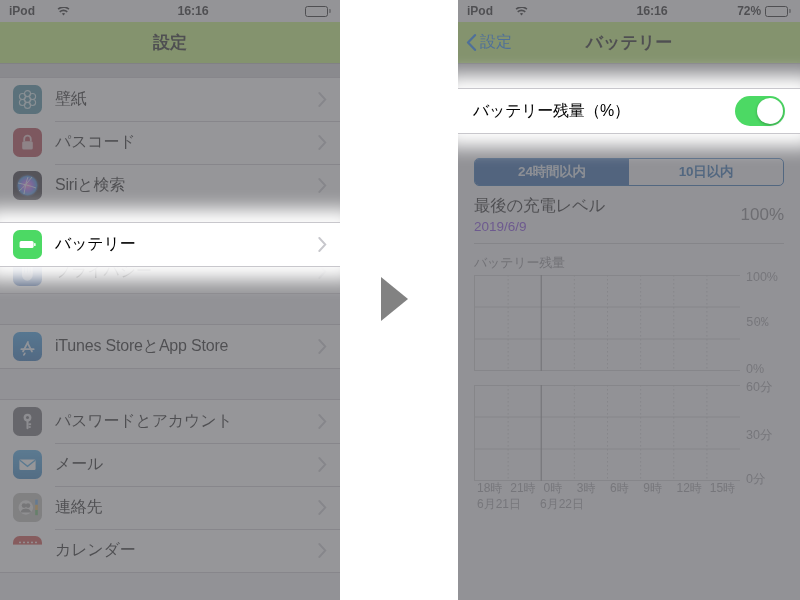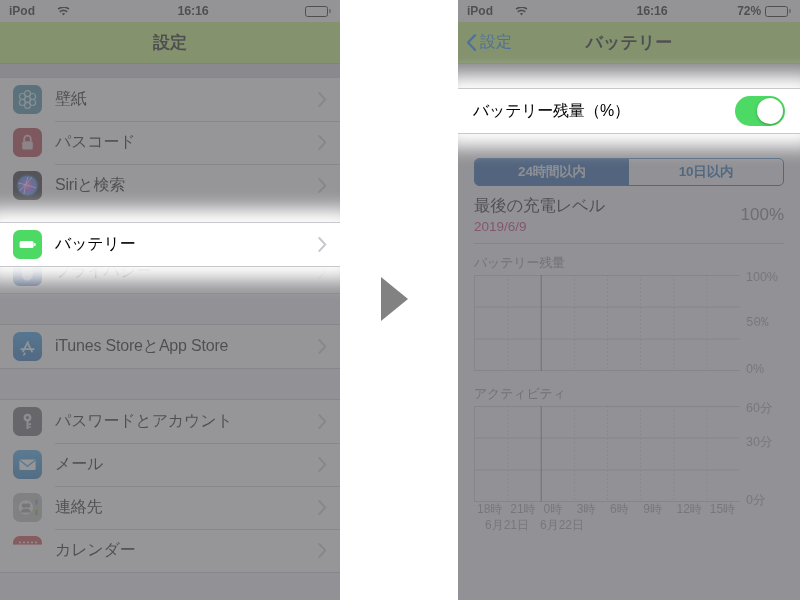--- a/index.html
+++ b/index.html
@@ -128,39 +128,39 @@
     font-size: 13.5px; font-weight: bold; letter-spacing: -0.2px;
   }
   .seg-item.on  { background: #0b4d9e; color: #dfe7f0; }
   .seg-item.off { background: transparent; color: #0b57a4; }
 
   .charge {
     margin: 9px 16px 0 16px; display: flex; align-items: flex-start;
     padding-bottom: 9px; border-bottom: 0.7px solid #c2c2c4;
   }
   .charge-main { font-size: 16.5px; color: #000; letter-spacing: -0.3px; }
-  .charge-sub  { font-size: 13.5px; color: #be185d; margin-top: 2px; }
+  .charge-sub  { font-size: 13.5px; color: #6d28d9; margin-top: 2px; }
   .charge-val  { margin-left: auto; font-size: 17px; color: #6d6d72; align-self: center; }
 
   .chart-block { margin: 10px 16px 0 16px; }
   .chart-title { font-size: 13px; color: #7c7c80; margin-bottom: 3px; letter-spacing: -0.2px; }
   .chart-body { display: flex; }
   .plot { position: relative; flex: 1; height: 96px; border-left: 0.8px solid #c4c4c6; }
   .plot svg { display: block; width: 100%; height: 100%; }
   .ylabels {
     width: 44px; position: relative; font-size: 12.5px; color: #8e8e93; flex: none;
   }
   .ylab { position: absolute; left: 6px; transform: translateY(-50%); white-space: nowrap; }
   .xaxis {
     margin-left: 0; display: flex; font-size: 12px; color: #8e8e93;
     height: 15px; align-items: center;
   }
   .xtick { flex: 1; text-align: left; padding-left: 3px; }
   .daterow { display: flex; font-size: 12px; color: #8e8e93; height: 14px; }
-  .datelab { text-align: center; padding-left: 3px; }
+  .datelab { text-align: left; padding-left: 3px; }
 
   
   .arrow {
     position: absolute; left: 381px; top: 277px;
     width: 0; height: 0; z-index: 80;
     border-left: 27px solid #828282;
     border-top: 22px solid transparent;
     border-bottom: 22px solid transparent;
   }
   .gap-fill { position: absolute; left: 340px; top: 0; width: 118px; height: 600px; background: #fff; z-index: 70; }
@@ -509,21 +509,20 @@
           </div>
           <div class="ylabels">
             <span class="ylab" style="top:2px;">100%</span>
             <span class="ylab" style="top:48px;font-family:Liberation Mono, monospace;">50%</span>
             <span class="ylab" style="top:94px;">0%</span>
           </div>
         </div>
       </div>
 
       <div class="chart-block" style="margin-top:14px;">
-        <div class="chart-title">アクティビティ</div>
         <div class="chart-body">
           <div style="flex:1;">
             <div class="plot">
               <svg viewBox="0 0 252 96" preserveAspectRatio="none">
                 <g stroke="#bdbdc0" stroke-width="0.8">
                   <line x1="0" y1="0.5" x2="252" y2="0.5"></line>
                   <line x1="0" y1="32" x2="252" y2="32"></line>
                   <line x1="0" y1="64" x2="252" y2="64"></line>
                   <line x1="0" y1="95.5" x2="252" y2="95.5"></line>
                 </g>
@@ -548,21 +547,21 @@
               <span class="xtick">12時</span>
               <span class="xtick">15時</span>
             </div>
             <div class="daterow">
               <span class="datelab" style="width:63px;">6月21日</span>
               <span class="datelab">6月22日</span>
             </div>
           </div>
           <div class="ylabels">
             <span class="ylab" style="top:2px;">60分</span>
-            <span class="ylab" style="top:36px;">30分</span>
+            <span class="ylab" style="top:50px;">30分</span>
             <span class="ylab" style="top:94px;">0分</span>
           </div>
         </div>
       </div>
     </div>
 
     <div class="veil"></div>
 
     <div class="spot" style="top:88px;">
       <div class="spot-inner">

